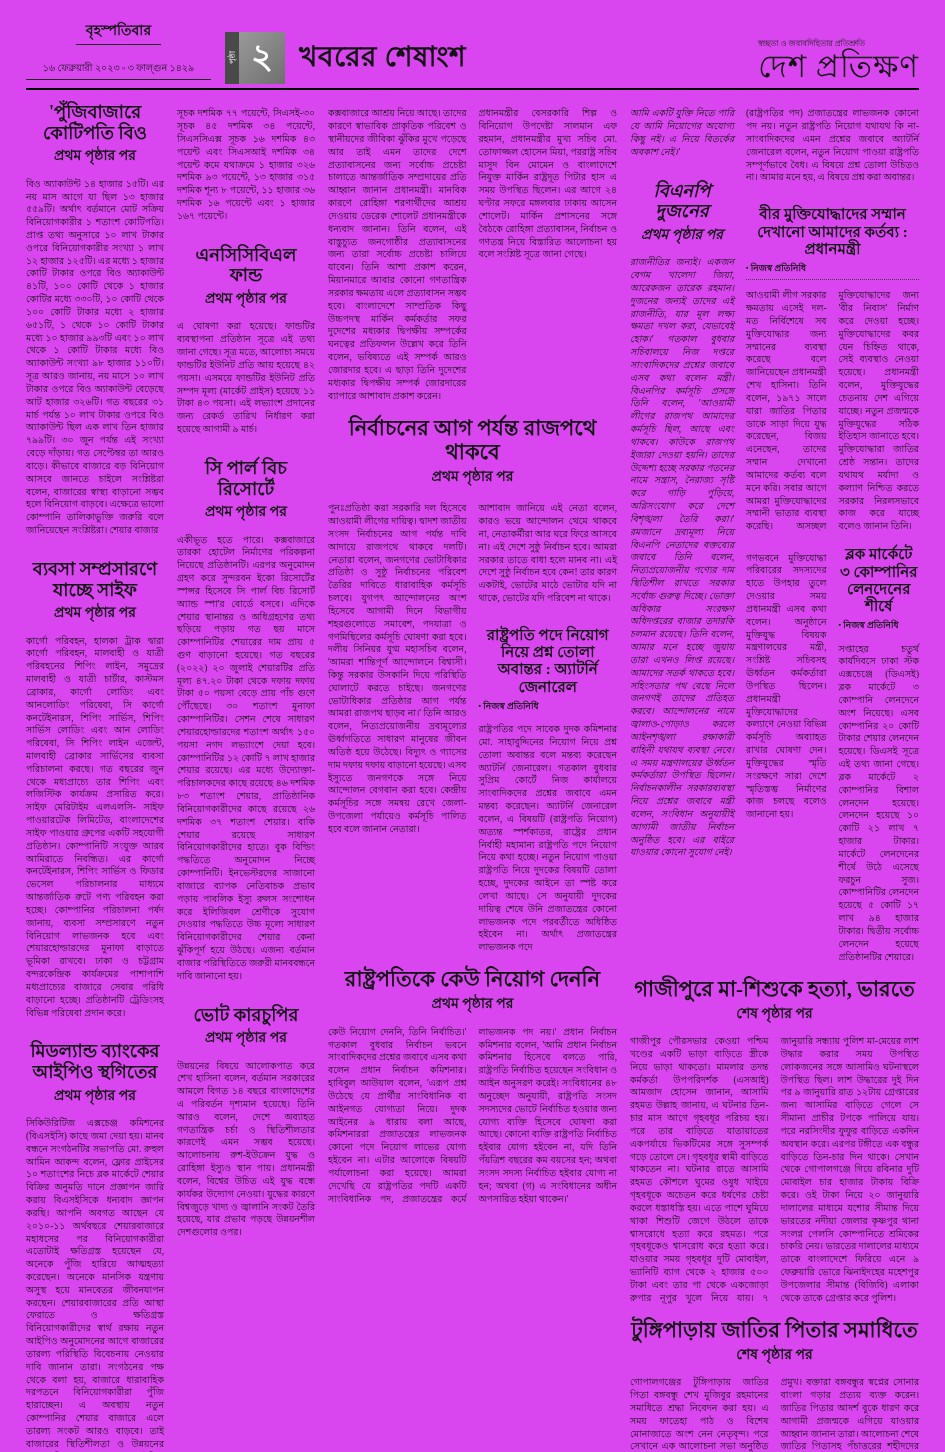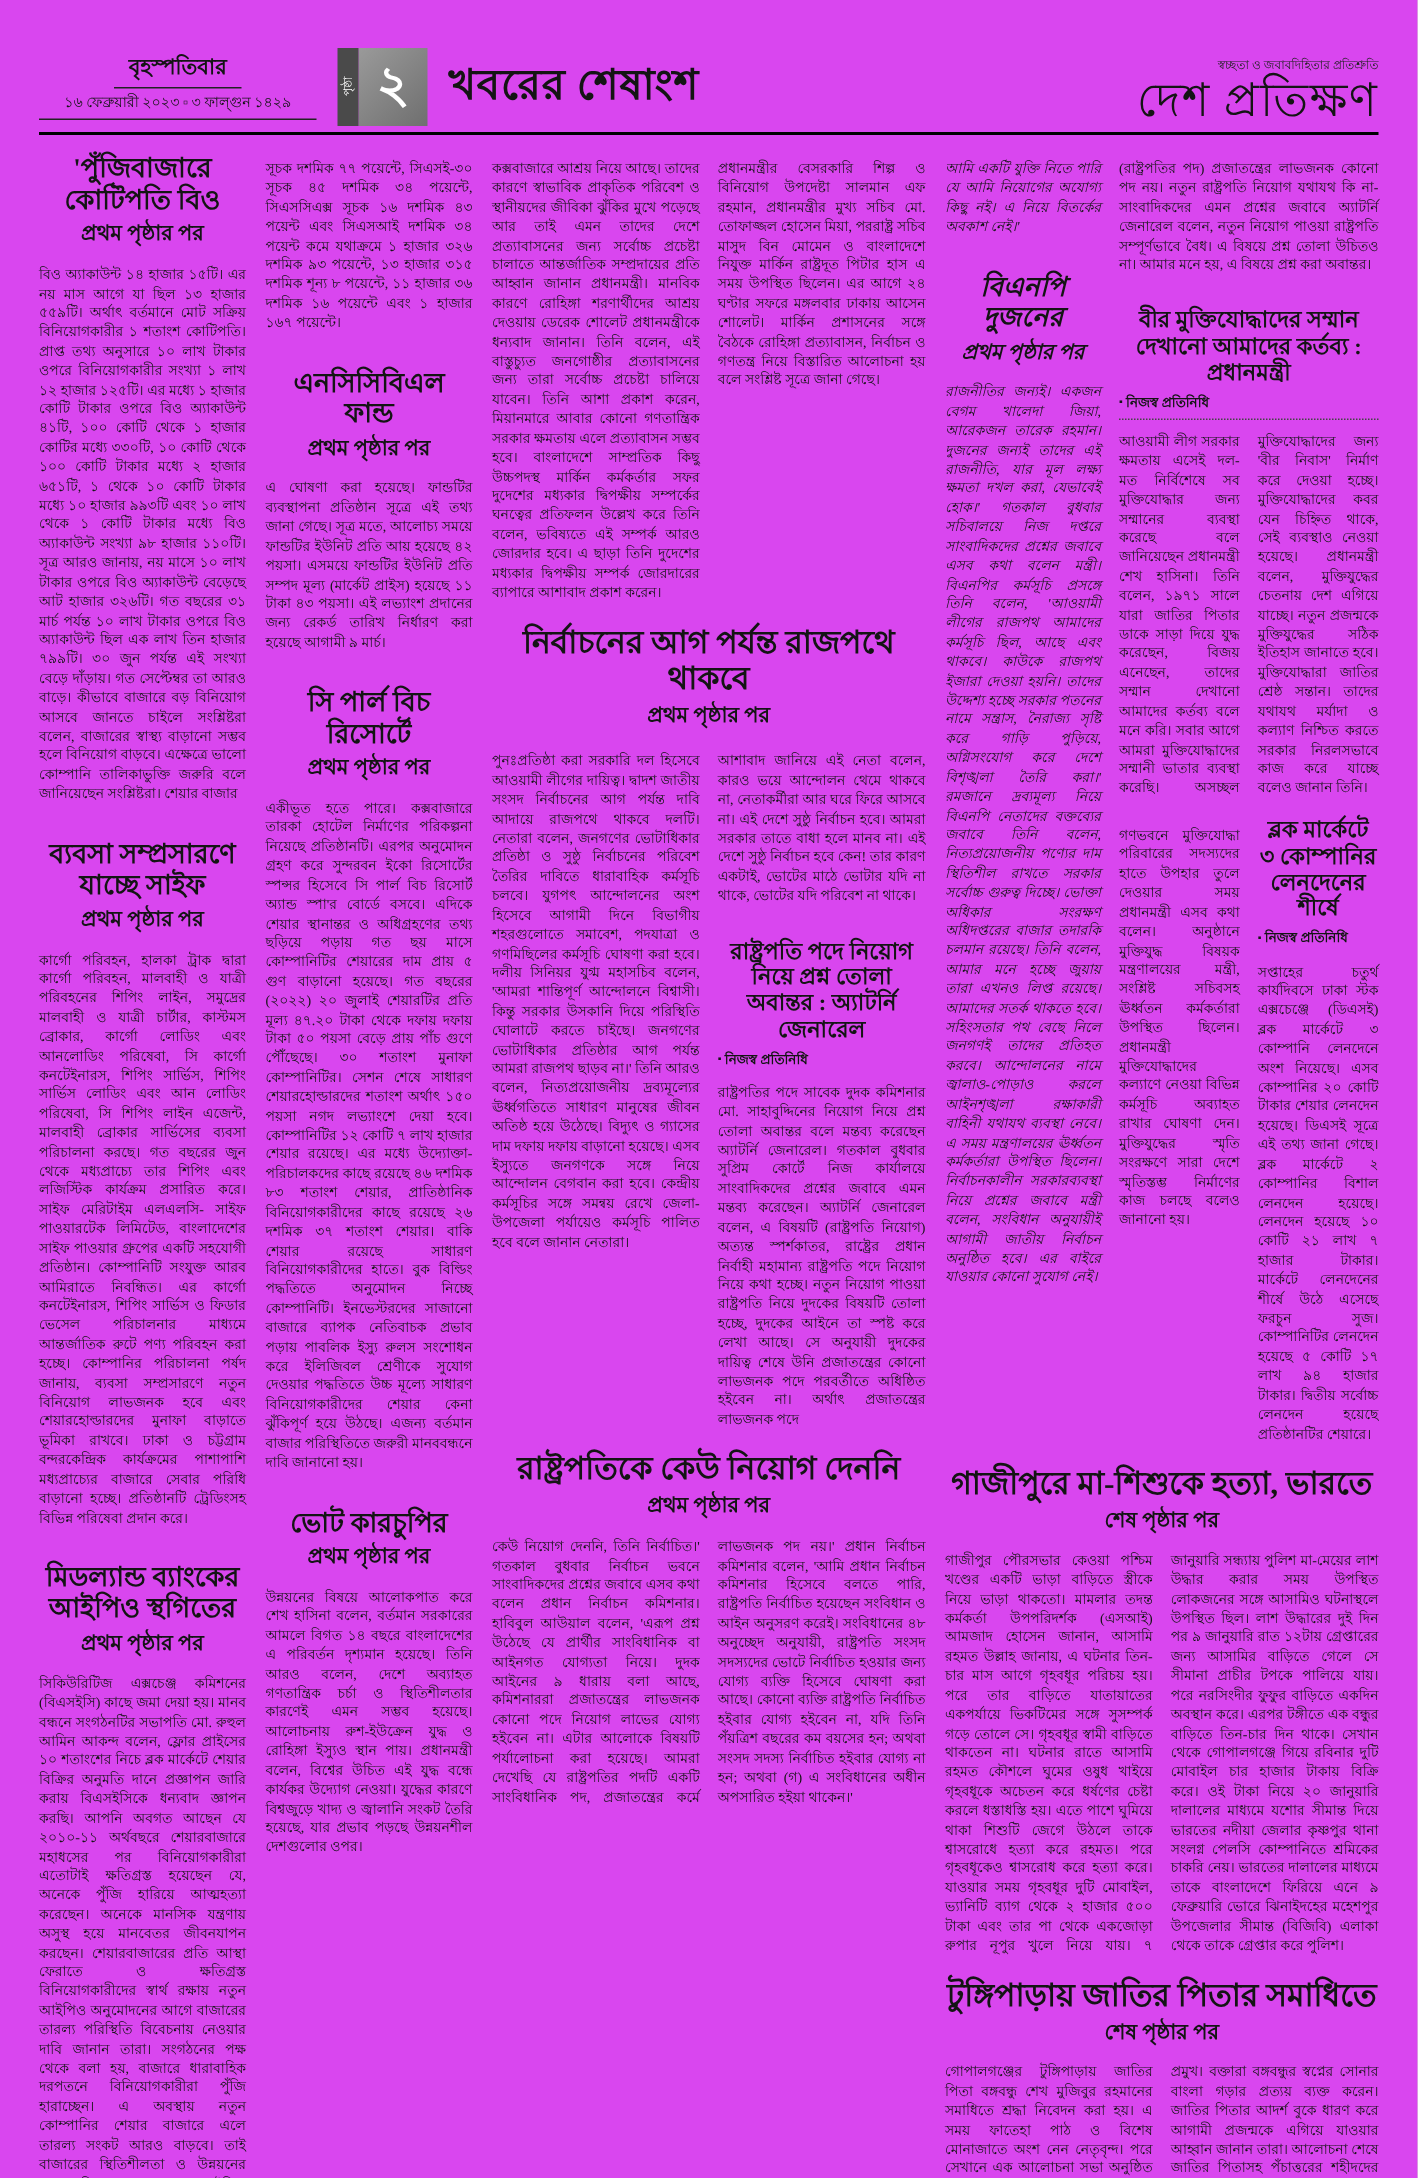--- a/index.html
+++ b/index.html
@@ -5,28 +5,28 @@
   html,body{margin:0;padding:0;background:#d9d9d5;}
   .page{
     width:945px;height:1452px;margin:0 auto;background:#d946ef;color:#141414;
     font-family:"Liberation Serif","DejaVu Serif",serif;
     box-sizing:border-box;padding:10px 26px 8px 26px;overflow:hidden;position:relative;
   }
   
   .masthead{display:flex;align-items:flex-end;gap:14px;height:74px;}
   .date-block{width:185px;text-align:center;padding-bottom:4px;}
   .date-weekday{font-weight:bold;font-size:14px;border-bottom:1px solid #222;display:inline-block;padding:0 10px 1px;}
-  .date-line{font-size:9.5px;margin-top:2px;border-bottom:1px solid #222;padding-bottom:3px;}
+  .date-line{font-size:9.5px;margin-top:16px;border-bottom:1px solid #222;padding-bottom:3px;}
   .page-box{display:flex;height:52px;width:60px;flex:none;}
   .page-box-strip{width:14px;background:#4a4a4a;color:#fff;font-size:8px;writing-mode:vertical-rl;transform:rotate(180deg);
     display:flex;align-items:center;justify-content:center;}
   .page-box-num{flex:1;background:linear-gradient(135deg,#9a9a9a,#6f6f6f);color:#fff;font-size:34px;font-weight:bold;
     display:flex;align-items:center;justify-content:center;}
   .section-title{font-size:28px;font-weight:bold;letter-spacing:.5px;white-space:nowrap;padding-bottom:2px;}
-  .brand{margin-left:auto;text-align:right;padding-bottom:2px;}
+  .brand{margin-left:auto;text-align:left;padding-bottom:2px;}
   .brand-tagline{font-size:8px;color:#222;margin-bottom:1px;}
   .brand-logo{font-size:31px;font-weight:normal;line-height:1;letter-spacing:1px;}
   .head-rule{border:none;border-top:2.5px solid #000;margin:4px 0 8px 0;}
   
   .grid{display:grid;grid-template-columns:repeat(6,1fr);column-gap:13px;}
   .colblock{min-width:0;}
   .mid{grid-column:3/5;}
   .rightzone{grid-column:5/7;display:grid;grid-template-columns:104px 1fr;column-gap:12px;align-content:start;}
   .rz-left{grid-column:1;font-style:italic;}
   .rz-right{grid-column:2;}

